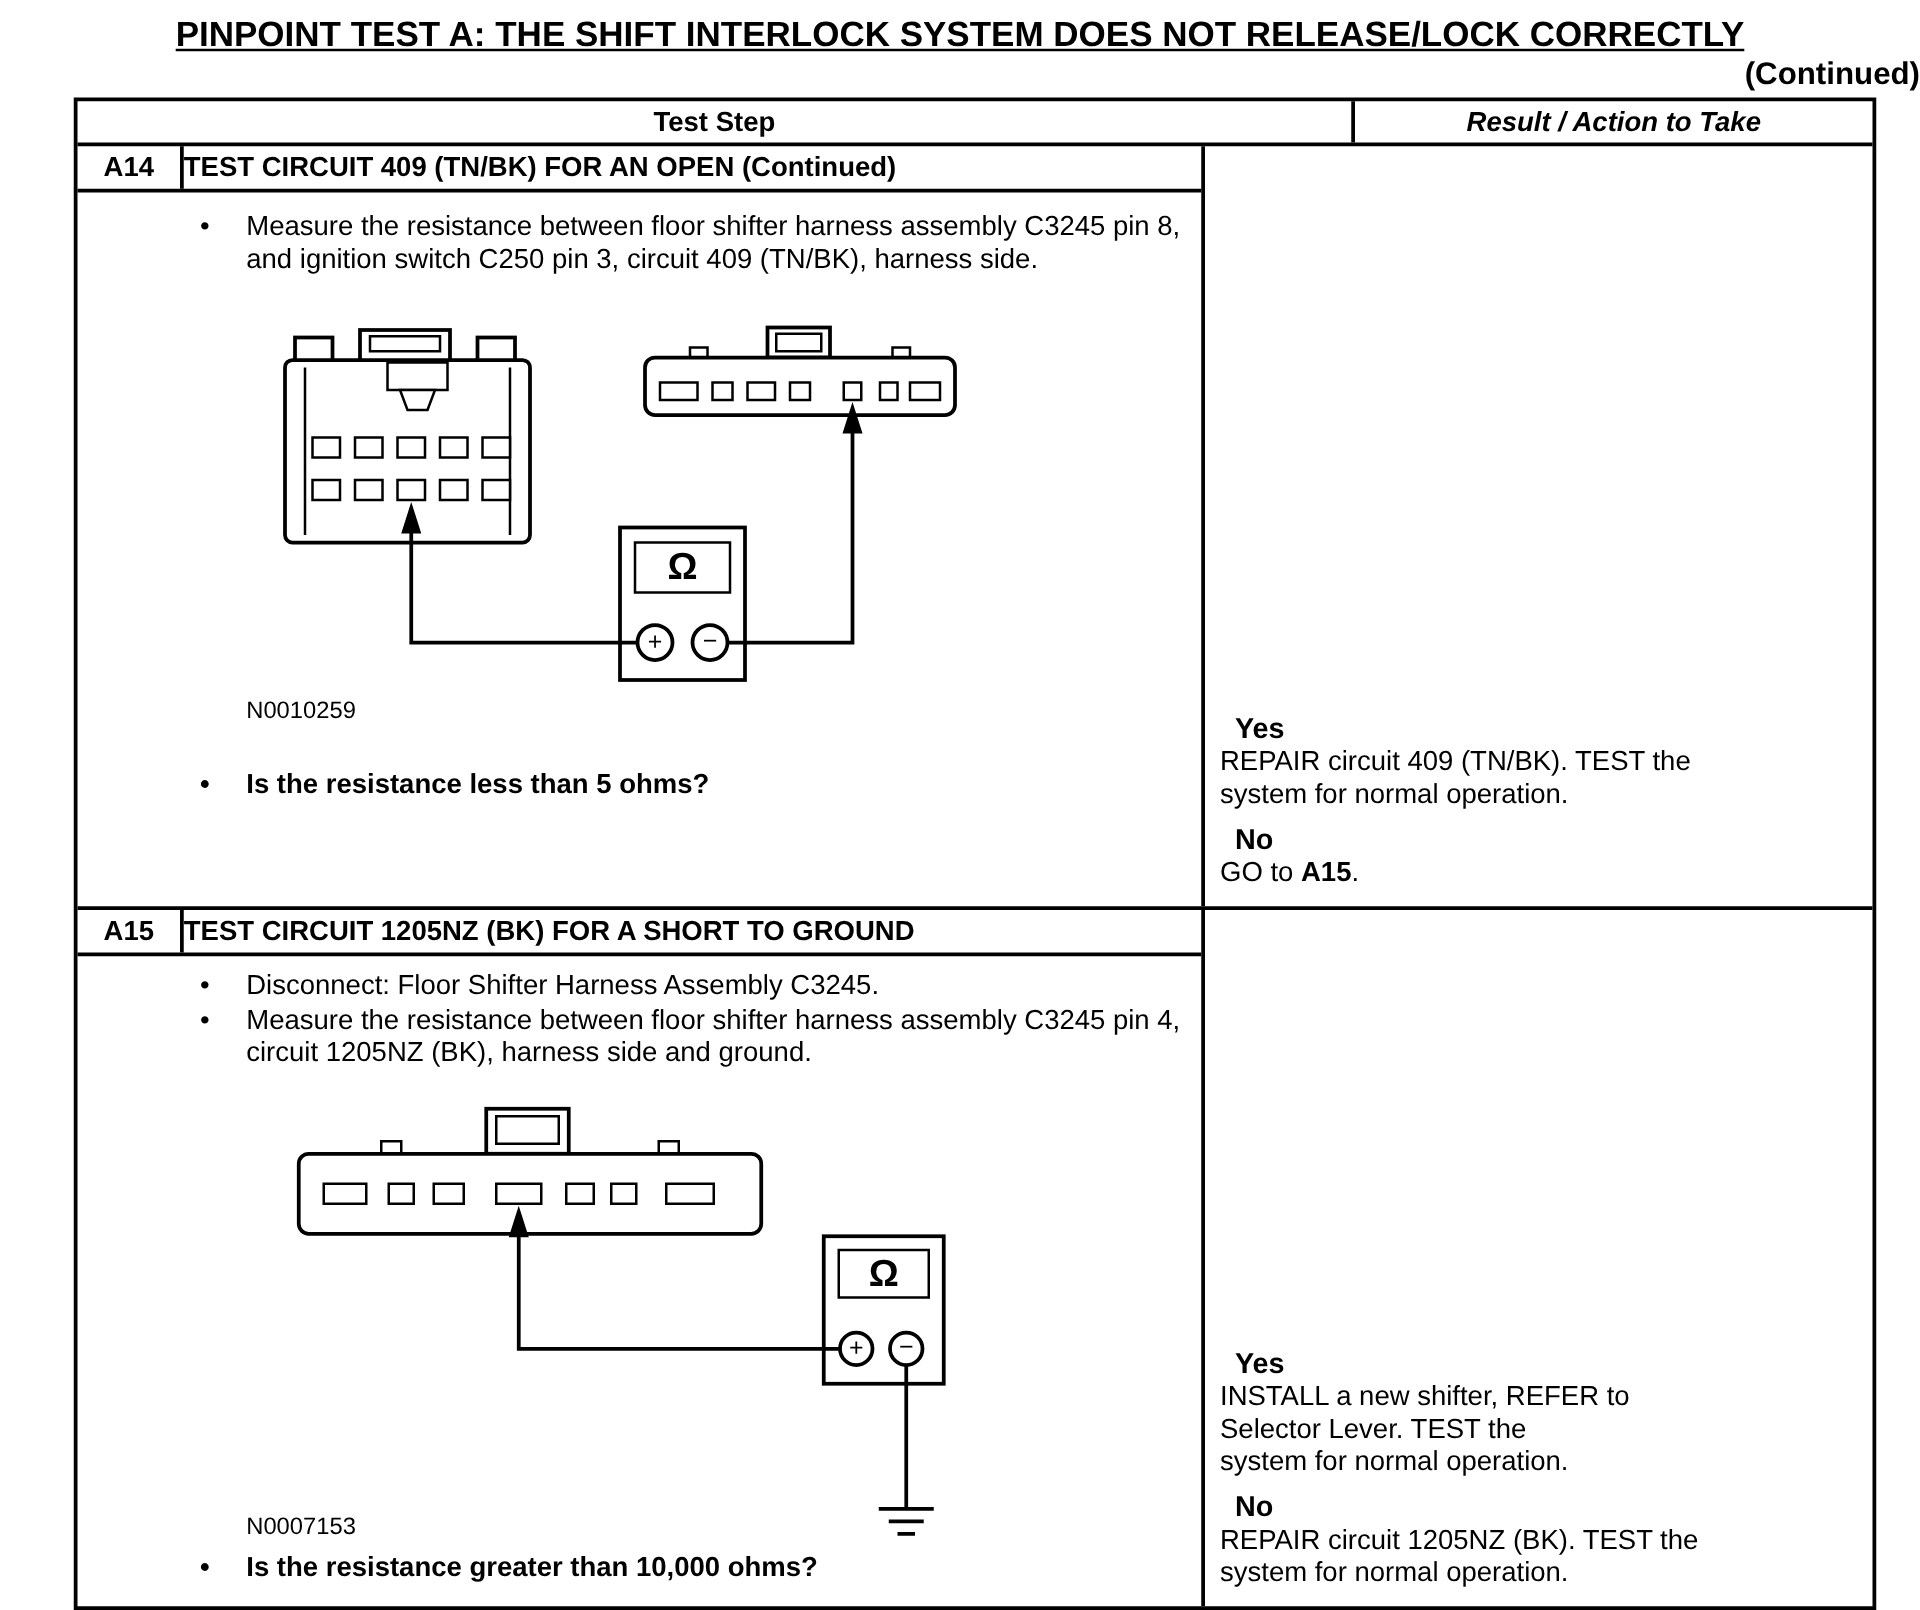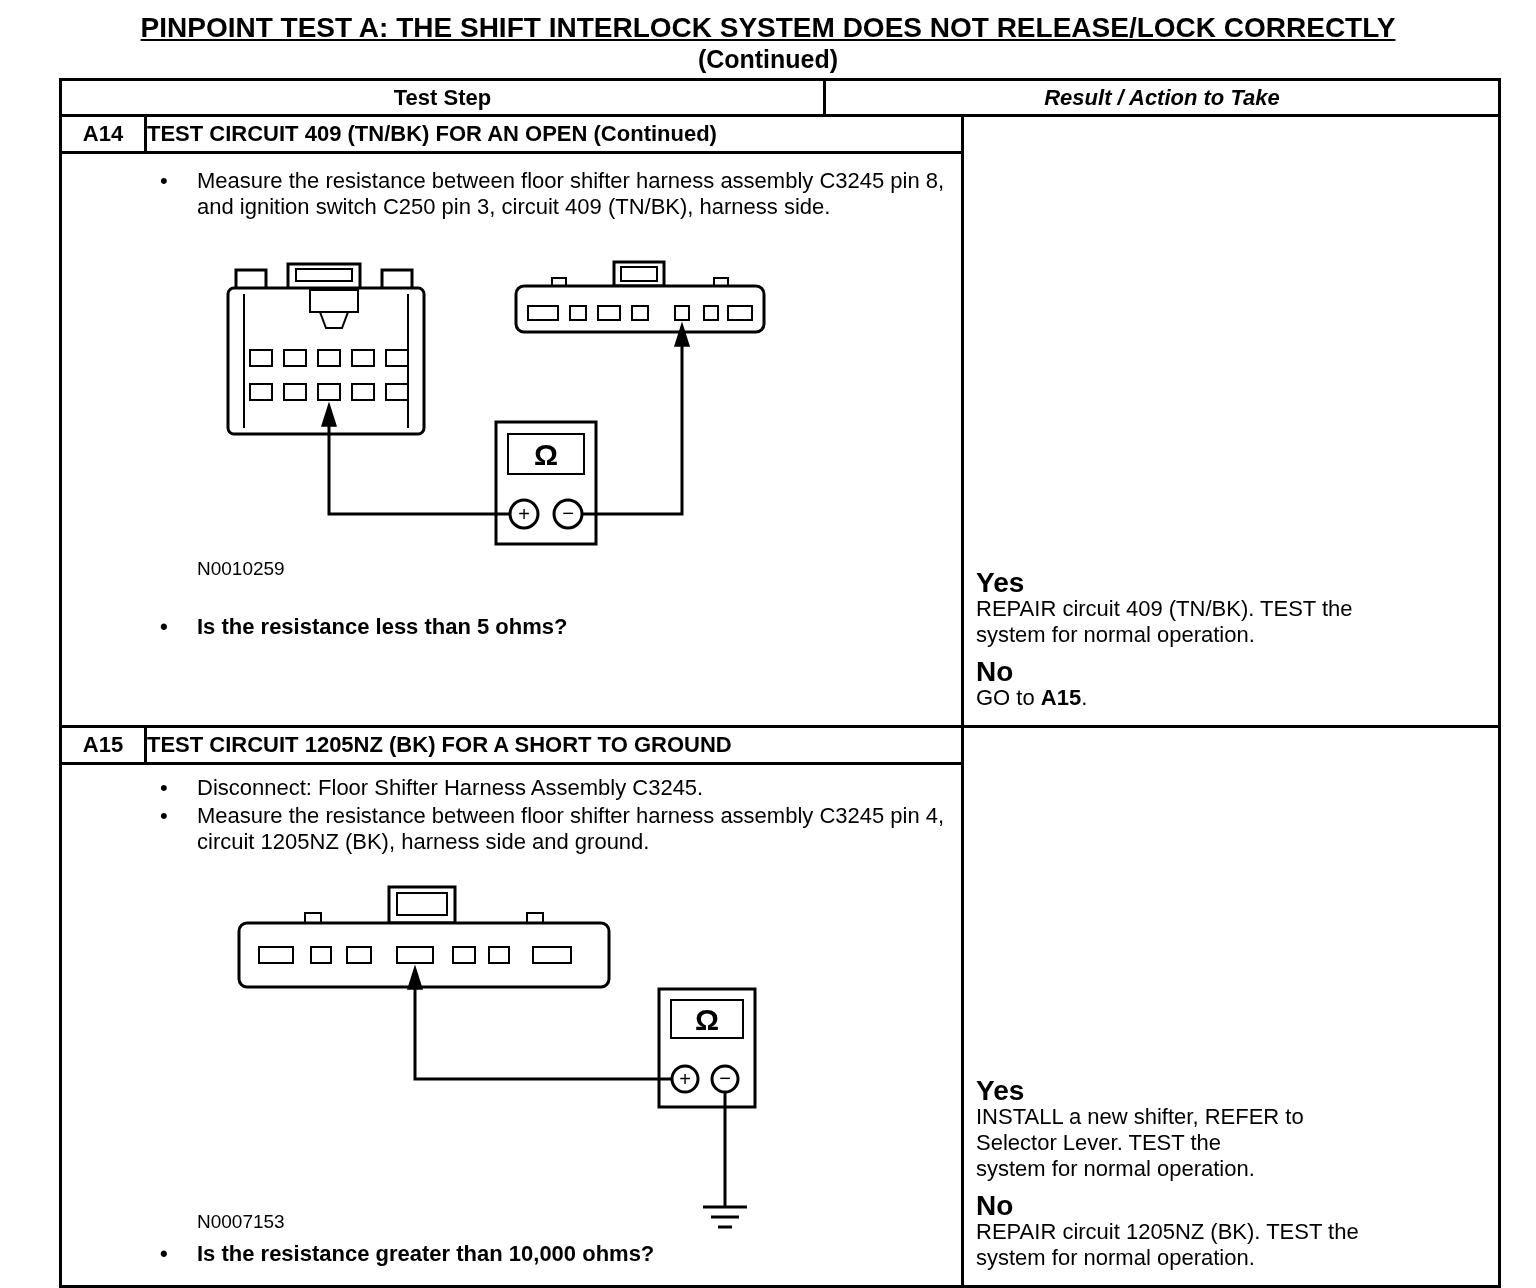--- a/index.html
+++ b/index.html
@@ -3,28 +3,28 @@
 <meta charset="utf-8">
 <style>
   * { margin:0; padding:0; box-sizing:border-box; }
   html,body { background:#fff; }
   body {
     width:1536px; height:1288px; overflow:hidden; position:relative;
     font-family:"Liberation Sans", sans-serif; color:#000;
   }
   .titles { text-align:center; padding-top:12px; }
   .page-title { font-size:28px; font-weight:bold;text-decoration:underline; }
-  .page-subtitle { font-size:25px; font-weight:bold; margin-top:1px; }
+  .page-subtitle { font-size:25px; font-weight:bold; margin-top:1px;text-align:right; }
 
   .doc-table {
     position:absolute; left:59px; top:78px; width:1442px; height:1210px;
     border:3px solid #000; display:flex; flex-direction:column;
   }
   .t-header-row { display:flex; height:36px; border-bottom:3px solid #000; flex:0 0 auto; }
-  .t-h-left { width:764px; border-right:3px solid #000; display:flex; align-items:center; justify-content:center; font-weight:bold; font-size:22px; }
+  .t-h-left { width:1022px; border-right:3px solid #000; display:flex; align-items:center; justify-content:center; font-weight:bold; font-size:22px; }
   .t-h-right { flex:1; display:flex; align-items:center; justify-content:center; font-weight:bold; font-size:22px;font-style:italic; }
 
   .t-row { display:flex; flex:0 0 auto; }
   .t-row.row-a14 { height:611px; border-bottom:3px solid #000; }
   .t-row.row-a15 { flex:1 1 auto; }
 
   .t-cell-left { width:902px; border-right:3px solid #000; display:flex; flex-direction:column; }
   .step-header { display:flex; height:37px; border-bottom:3px solid #000; flex:0 0 auto; }
   .step-id { width:85px; border-right:3px solid #000; display:flex; align-items:center; justify-content:center; font-weight:bold; font-size:22px; }
   .step-title { flex:1; display:flex; align-items:center; font-weight:bold; font-size:22px; }
@@ -43,21 +43,21 @@
   .figure-label { font-size:19px; margin-left:135px; }
   .row-a14 .figure-label { margin-top:6px; }
   .row-a15 .figure-label { margin-top:-26px; }
   .row-a14 .question { margin-top:34px; }
   .row-a15 .question { margin-top:8px; }
 
   .t-cell-right {
     flex:1; display:flex; flex-direction:column; justify-content:flex-end;
     padding:0 14px 14px 12px; font-size:22px; line-height:26px;
   }
-  .result-label { font-weight:bold; font-size:28px; line-height:27px; }
+  .result-label { font-weight:bold; font-size:23px; line-height:27px;margin-left:12px; }
   .result-action { white-space:pre-line; }
   .result-gap { height:10px; }
   .bold-ref { font-weight:bold; }
 
   svg { overflow:visible; }
   .outline { fill:#fff; stroke:#000; stroke-width:3; }
   .outline-thin { fill:#fff; stroke:#000; stroke-width:2; }
   .wire { fill:none; stroke:#000; stroke-width:3; }
   .arrow-head { fill:#000; stroke:#000; stroke-width:1.5; }
   .meter-sym { font-size:30px; font-weight:bold; }

